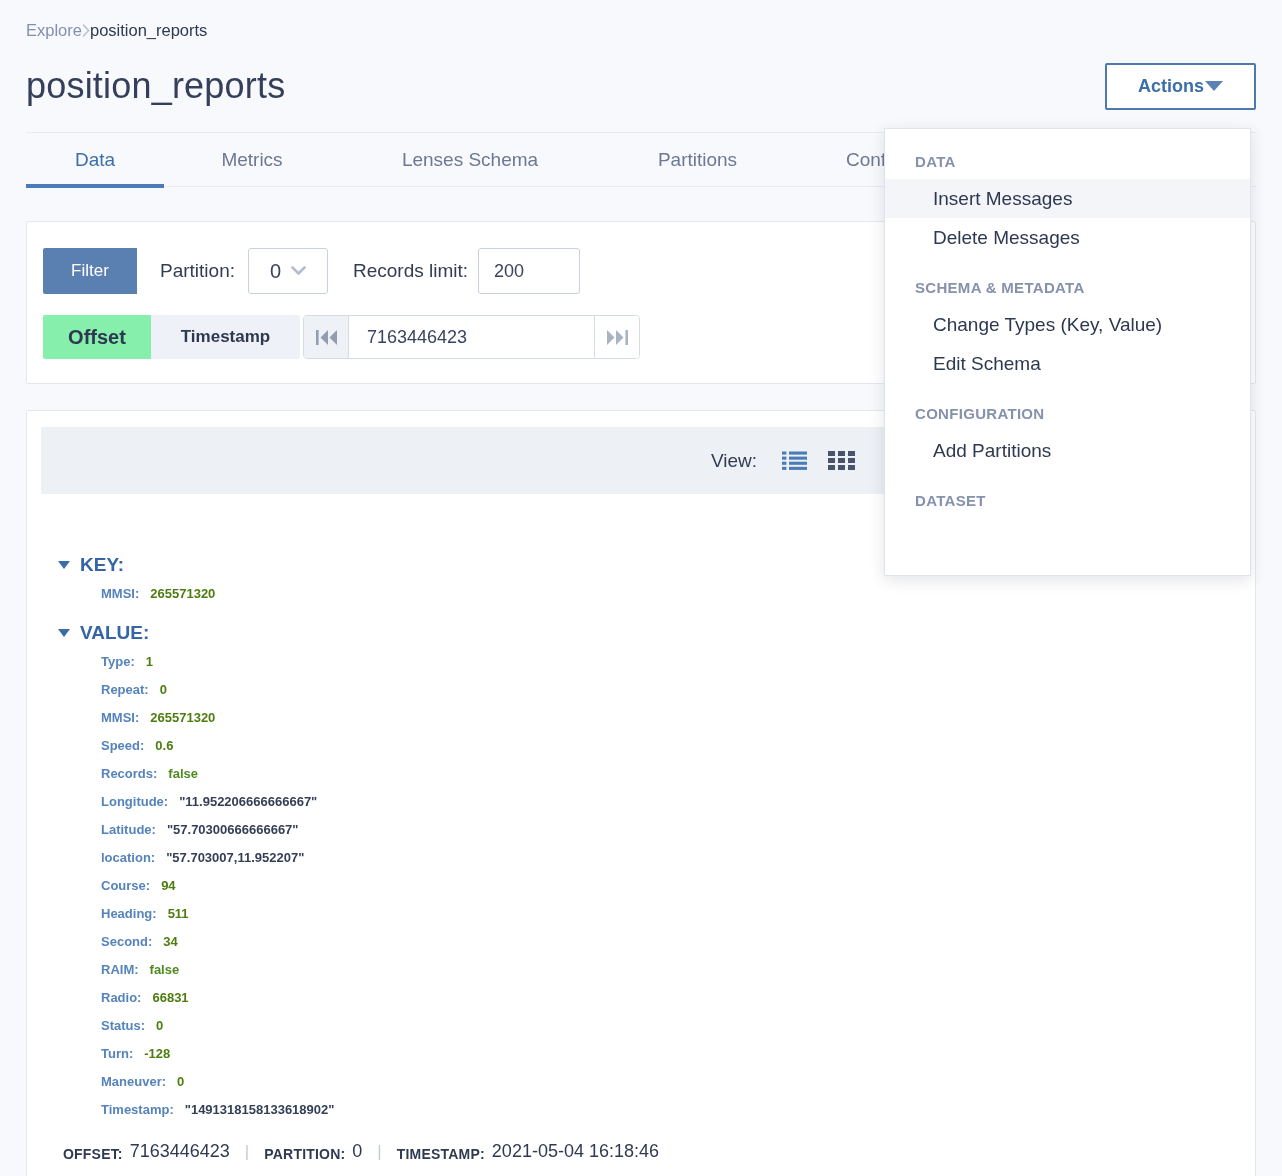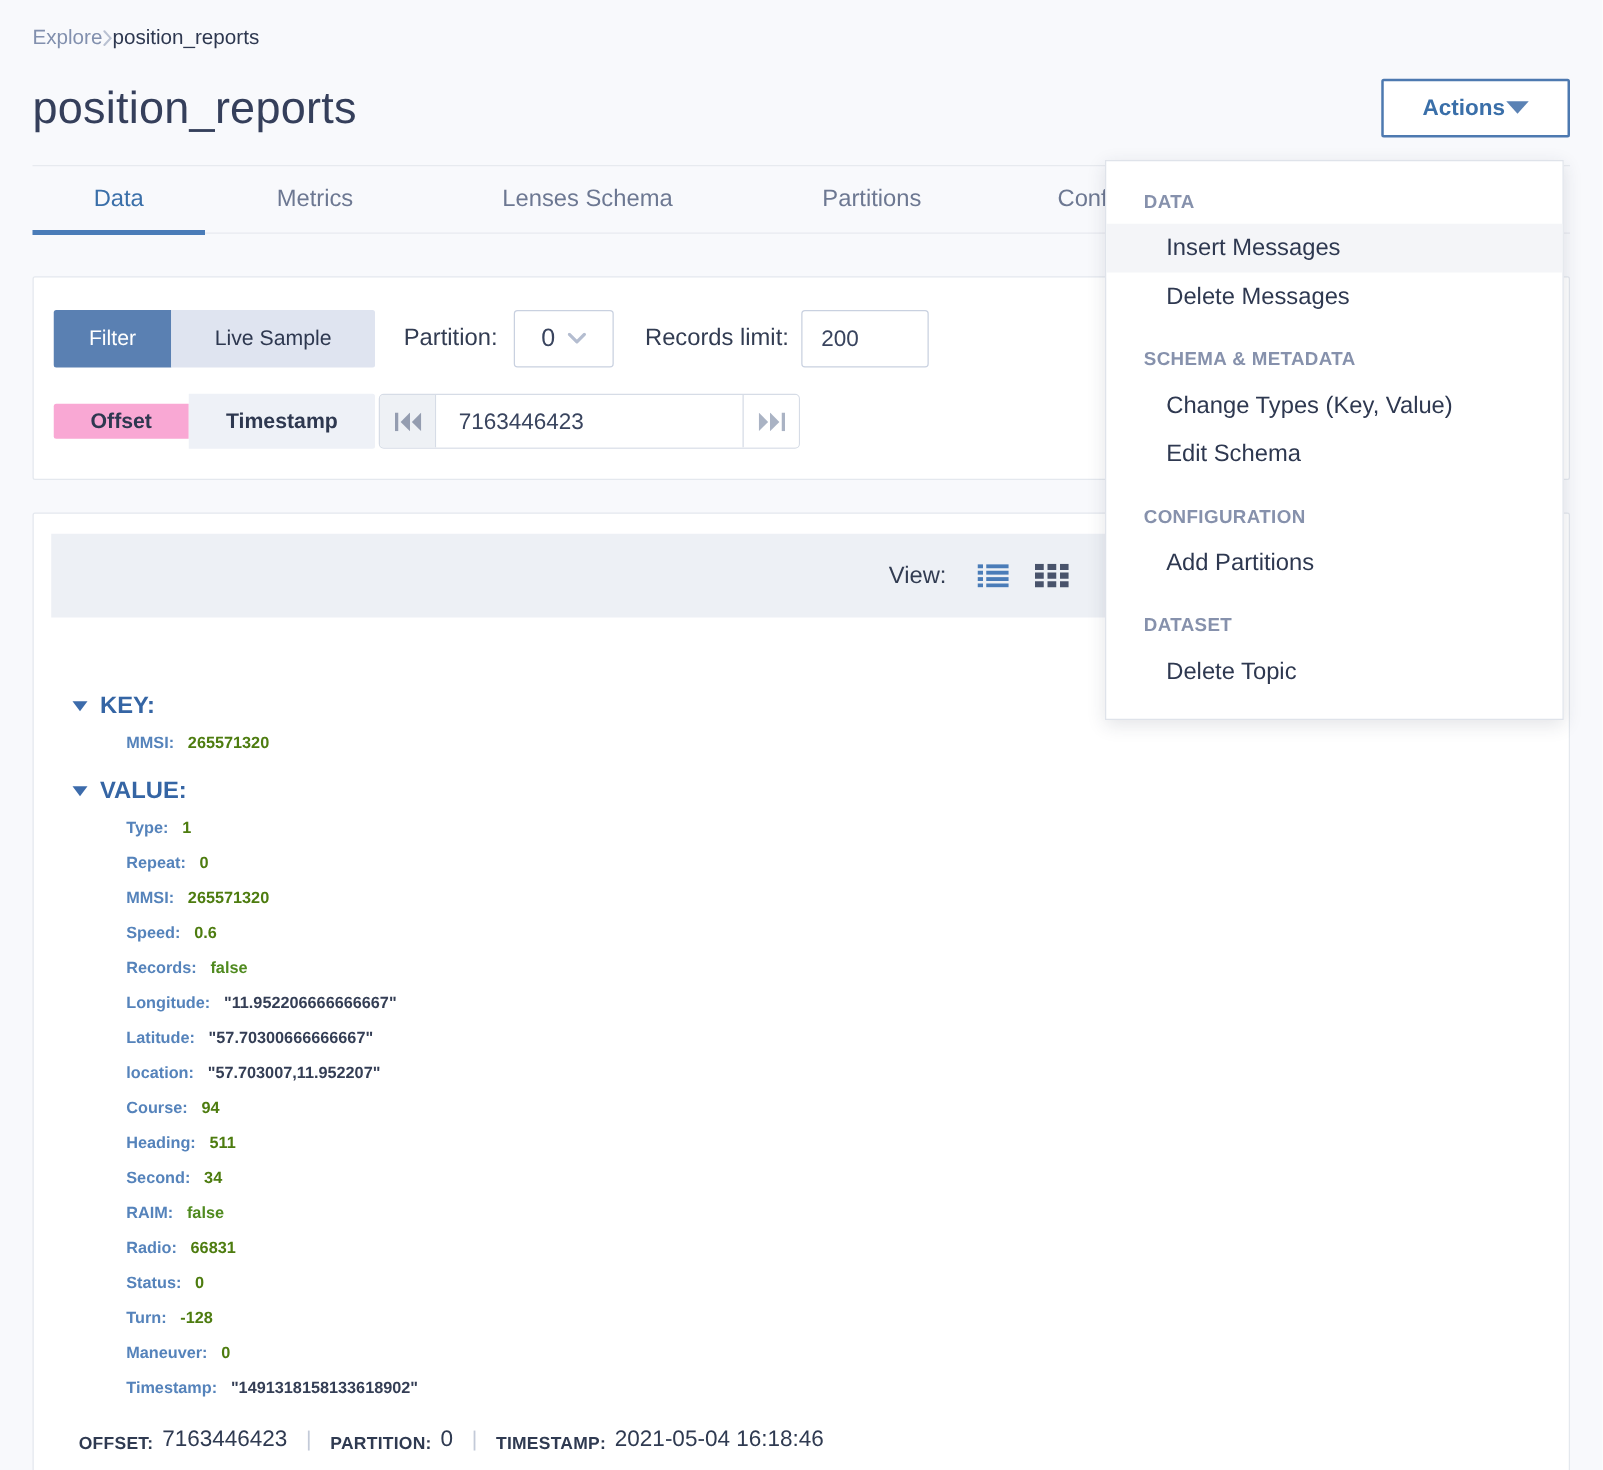--- a/index.html
+++ b/index.html
@@ -50,21 +50,21 @@
   .seg-filter { width:94px; height:46px; background:#5a80b2; color:#fff; font-size:17px; font-weight:500; border-radius:2px 0 0 2px; }
   .seg-live { width:163px; height:46px; background:#dfe4f0; color:#2e3850; font-size:17px; font-weight:500; border-radius:0 2px 2px 0; }
   .lbl { font-size:19px; color:#323c52; }
   .partition-lbl { margin-left:23px; }
   .pselect { margin-left:13px; width:80px; height:46px; border:1px solid #c9d1e0; border-radius:3px; background:#fff;
              display:flex; align-items:center; justify-content:center; gap:10px; font-size:20px; color:#39445e; cursor:pointer; }
   .records-lbl { margin-left:25px; }
   .limit-input { margin-left:10px; width:102px; height:46px; border:1px solid #c9d1e0; border-radius:3px; padding-left:15px;
                  font-size:18px; color:#39445e; font-family:inherit; outline:none; }
   .frow2 { margin-top:21px; }
-  .seg-offset { width:108px; height:28px; background:#f9a8d4; color:#2e3850; font-size:17px; font-weight:700; border-radius:2px 0 0 2px; }
+  .seg-offset { width:108px; height:44px; background:#86efac; color:#2e3850; font-size:20px; font-weight:700; border-radius:2px 0 0 2px; }
   .seg-ts { width:149px; height:44px; background:#eef1f7; color:#2e3850; font-size:17px; font-weight:700; border-radius:0 2px 2px 0; }
   .skip-group { margin-left:3px; height:44px; border:1px solid #d6dce6; border-radius:4px; display:flex; align-items:stretch; overflow:hidden; background:#fff; }
   .skip-btn { width:45px; display:flex; align-items:center; justify-content:center; cursor:pointer; }
   .skip-left { background:#eef1f5; border-right:1px solid #d6dce6; }
   .skip-right { background:#fff; border-left:1px solid #d6dce6; }
   .offset-input { width:245px; border:none; outline:none; padding-left:18px; font-size:18px; color:#39445e; font-family:inherit; }
 
   
   .records-panel { margin-top:26px; background:#fff; border:1px solid #e4e8ee; border-radius:2px; padding:16px 14px 20px; min-height:780px; }
   .records-toolbar { background:#edf0f5; height:67px; position:relative; }
@@ -127,21 +127,20 @@
     <div class="tab active">Data</div>
     <div class="tab">Metrics</div>
     <div class="tab">Lenses Schema</div>
     <div class="tab">Partitions</div>
     <div class="tab">Configuration</div>
   </div>
 
   <div class="filter-panel">
     <div class="frow">
       <div class="seg seg-filter">Filter</div>
-      <div class="seg seg-live">Live Sample</div>
       <span class="lbl partition-lbl">Partition:</span>
       <div class="pselect">
         <span>0</span>
         <svg width="15" height="10" viewBox="0 0 15 10">
             <path d="M1.5 1.5 L7.5 7.5 L13.5 1.5" stroke="#b4bdd0" stroke-width="2.6" fill="none" stroke-linecap="round" stroke-linejoin="round"></path>
           </svg>
       </div>
       <span class="lbl records-lbl">Records limit:</span>
       <input class="limit-input" type="text" value="200" style="">
     </div>
@@ -315,14 +314,13 @@
   <div class="menu-item">Delete Messages</div>
 
   <div class="menu-header">SCHEMA &amp; METADATA</div>
   <div class="menu-item">Change Types (Key, Value)</div>
   <div class="menu-item">Edit Schema</div>
 
   <div class="menu-header">CONFIGURATION</div>
   <div class="menu-item">Add Partitions</div>
 
   <div class="menu-header">DATASET</div>
-  <div class="menu-item">Delete Topic</div>
 </div>
 
 </body></html>

